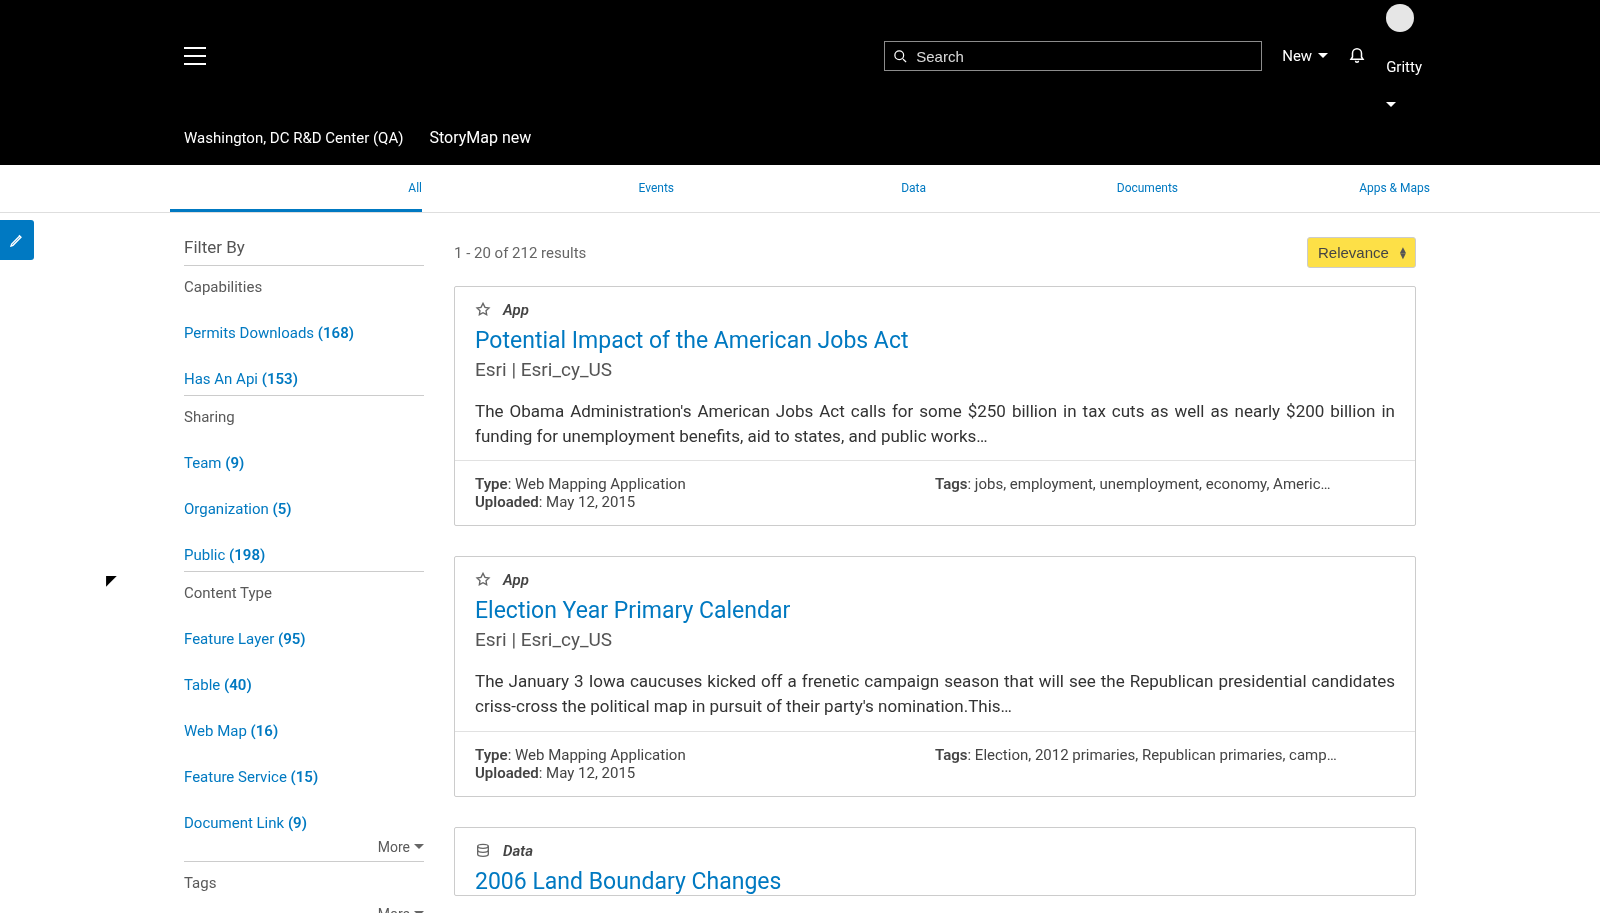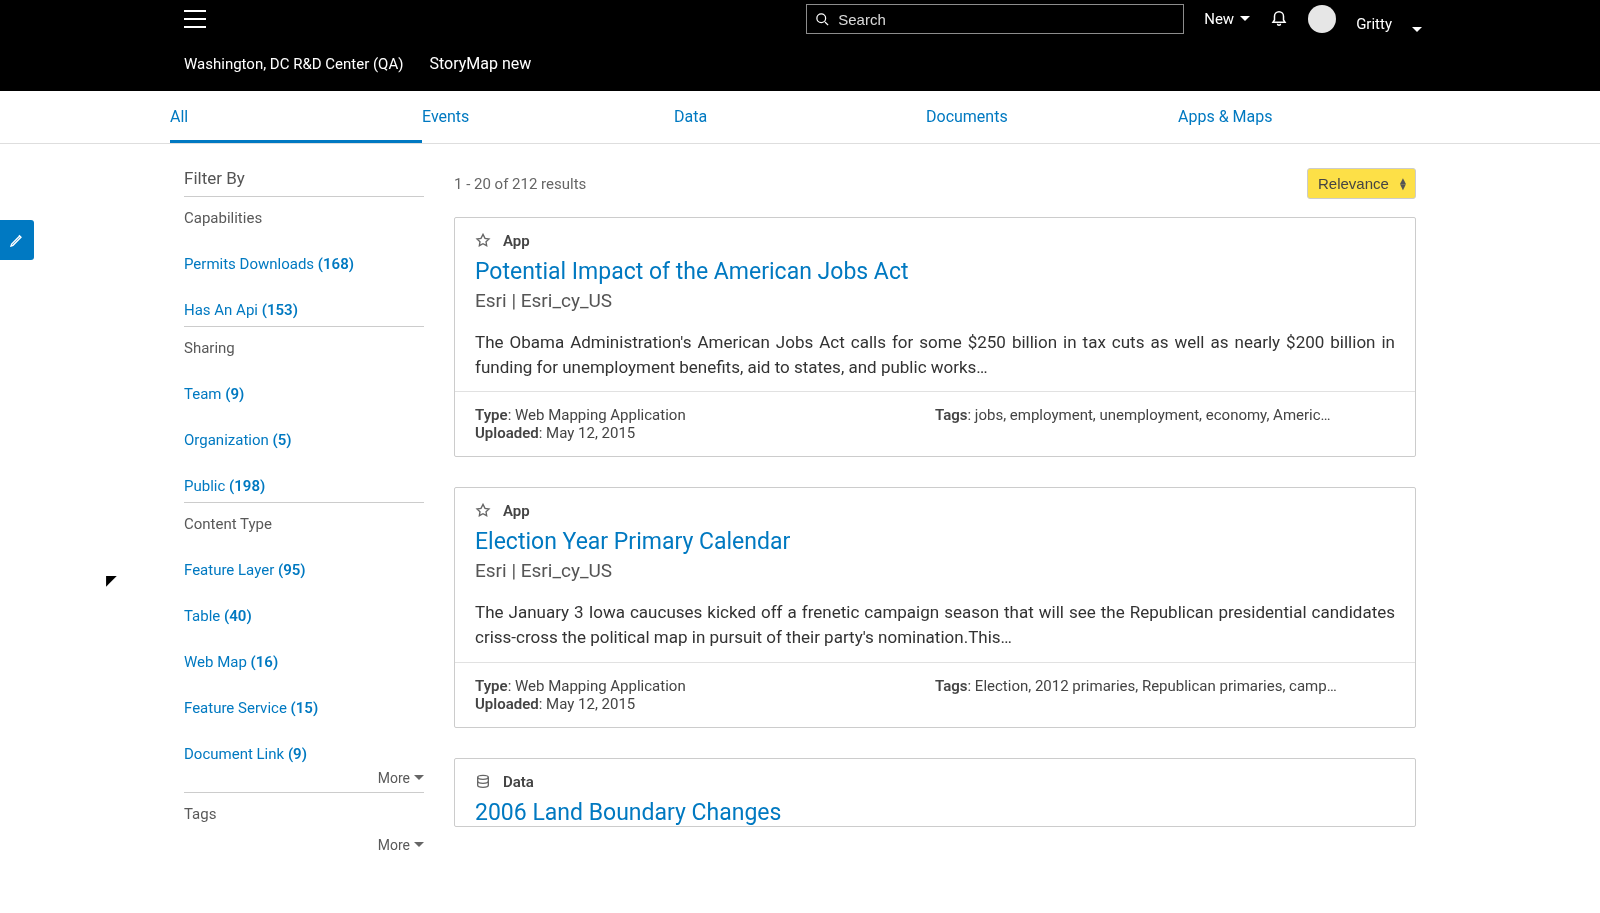--- a/index.html
+++ b/index.html
@@ -36,45 +36,45 @@
   width: 378px;
 }
 .search-wrap svg { margin: 0 8px; }
 .search-wrap input {
   background: transparent; border: none; color: #fff; font-size: 15px; outline: none; flex: 1;
 }
 .search-wrap input::placeholder { color: rgba(255,255,255,0.85); }
 .header-right { display: flex; align-items: center; gap: 20px; margin-left: 20px; margin-right: 8px; }
 .new-drop { display: flex; align-items: center; gap: 6px; color: #fff; cursor: pointer; }
 .bell { cursor: pointer; }
-.user { display: flex; align-items: flex-end; gap: 20px; cursor: pointer; }
+.user { display: flex; align-items: flex-start; gap: 26px; cursor: pointer; flex-direction: column; }
 .avatar { width: 28px; height: 28px; border-radius: 50%; background: #e6e6e6; }
 .header-sub {
   max-width: 1260px;
   margin: 0 auto;
   padding: 16px 14px 18px;
   display: flex; align-items: center; gap: 26px;
 }
 .site-title { font-size: 15px; font-weight: 400; color: #fff; }
 .subtitle { font-size: 16px; color: #fff; font-weight: 400; }
 
 .tabs {
   border-bottom: 1px solid #dedede;
 }
 .tabs-inner {
   max-width: 1260px;
   margin: 0 auto;
   display: flex;
 }
 .tab {
   flex: 1;
-  text-align: left;
+  text-align: right;
   padding: 16px 0 14px;
   color: #0079c1;
-  font-size: 16px;
+  font-size: 12px;
   cursor: pointer;
   border-bottom: 3px solid transparent;
 }
 .tab.active { border-bottom-color: #0079c2; }
 
 .body {
   max-width: 1260px;
   margin: 0 auto;
   display: flex;
   gap: 30px;
@@ -108,21 +108,21 @@
 .sort-caret { position: absolute; right: 8px; top: 50%; transform: translateY(-50%); pointer-events: none; font-size: 10px; line-height: 6px; color: #555; }
 
 .card {
   border: 1px solid #ccc;
   border-radius: 2px;
   margin-bottom: 30px;
   background: #fff;
 }
 .card-head { display: flex; align-items: center; gap: 12px; padding: 14px 20px 8px; }
 .card-head svg { color: #666; }
-.card-head span { font-weight: 600; color: #444; font-size: 15px; }
+.card-head span { font-weight: 600; color: #444; font-size: 15px; font-style: italic; }
 .card-title { padding: 0 20px; }
 .card-title a { color: #0079c1; font-size: 23px; text-decoration: none; font-weight: 400; }
 .card-author { padding: 4px 20px 14px; color: #555; font-size: 19px; }
 .card-desc { padding: 4px 20px 12px; color: #333; font-size: 17px; line-height: 1.45; text-align: justify; }
 .card-desc.clamp {
   display: -webkit-box;
   -webkit-line-clamp: 2;
   -webkit-box-orient: vertical;
   overflow: hidden;
 }

